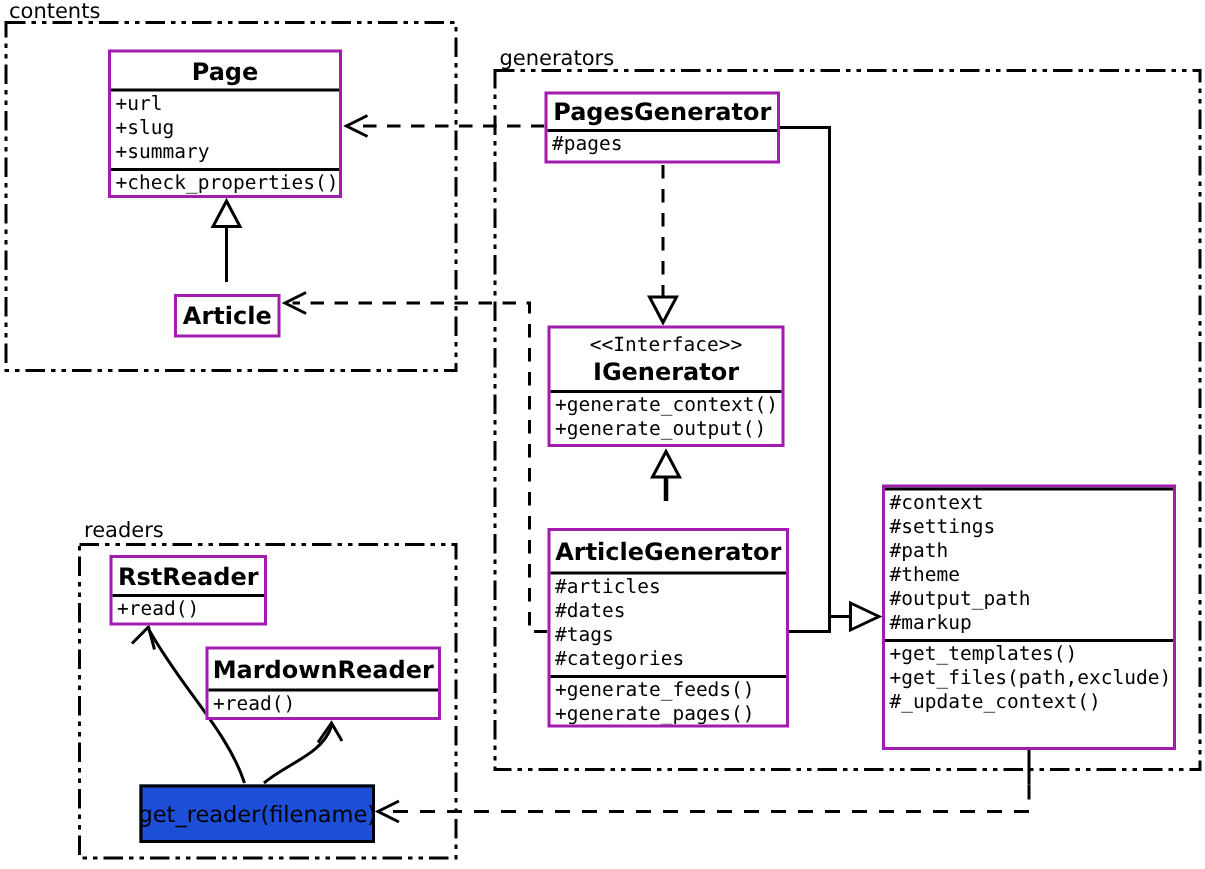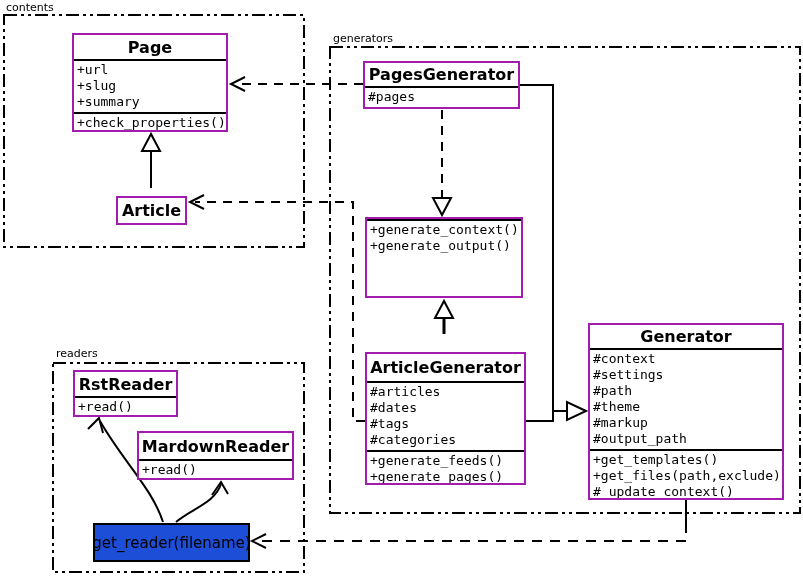--- a/index.html
+++ b/index.html
@@ -7,21 +7,21 @@
     position:relative;
     width:803px;height:579px;
     background:#ffffff;
     font-family:"DejaVu Sans", sans-serif;
     color:#000000;
     overflow:hidden;
   }
   #edges{position:absolute;left:0;top:0;z-index:1;}
   .pkg-label{
     position:absolute;z-index:3;
-    font-size:11px;line-height:16px;color:#000;
+    font-size:14px;line-height:16px;color:#000;
     background:transparent;white-space:nowrap;
   }
   .cls{
     position:absolute;z-index:2;
     box-sizing:border-box;
     border:2px solid #a21caf;
     background:#fff;
     display:flex;flex-direction:column;
   }
   .cls-title{
@@ -129,20 +129,24 @@
   </div>
 
   <div class="cls" style="left:363px;top:61px;width:157px;height:48px;">
     <div class="cls-title" style="height:23px;">PagesGenerator</div>
     <div class="cls-sec" style="flex:1;">
       <div class="row">#pages</div>
     </div>
   </div>
 
   <div class="cls" style="left:365px;top:217px;width:158px;height:81px;">
+    <div class="cls-title" style="height:41px;flex-direction:column;justify-content:center;">
+      <div class="cls-stereo">&lt;&lt;Interface&gt;&gt;</div>
+      <div>IGenerator</div>
+    </div>
     <div class="cls-sec" style="flex:1;">
       <div class="row">+generate_context()</div>
       <div class="row">+generate_output()</div>
     </div>
   </div>
 
   <div class="cls" style="left:365px;top:352px;width:161px;height:133px;">
     <div class="cls-title" style="height:27px;">ArticleGenerator</div>
     <div class="cls-sec" style="height:66px;">
       <div class="row">#articles</div>
@@ -150,28 +154,27 @@
       <div class="row">#tags</div>
       <div class="row">#categories</div>
     </div>
     <div class="cls-sec" style="flex:1;">
       <div class="row">+generate_feeds()</div>
       <div class="row">+generate_pages()</div>
     </div>
   </div>
 
   <div class="cls" style="left:588px;top:323px;width:196px;height:177px;">
-    <div class="cls-title" style="height:23px;">Generator</div>
     <div class="cls-sec" style="height:98px;">
       <div class="row">#context</div>
       <div class="row">#settings</div>
       <div class="row">#path</div>
       <div class="row">#theme</div>
+      <div class="row">#output_path</div>
       <div class="row">#markup</div>
-      <div class="row">#output_path</div>
     </div>
     <div class="cls-sec" style="flex:1;">
       <div class="row">+get_templates()</div>
       <div class="row">+get_files(path,exclude)</div>
       <div class="row">#_update_context()</div>
     </div>
   </div>
 
   <div class="cls" style="left:73px;top:370px;width:105px;height:47px;">
     <div class="cls-title" style="height:24px;">RstReader</div>

